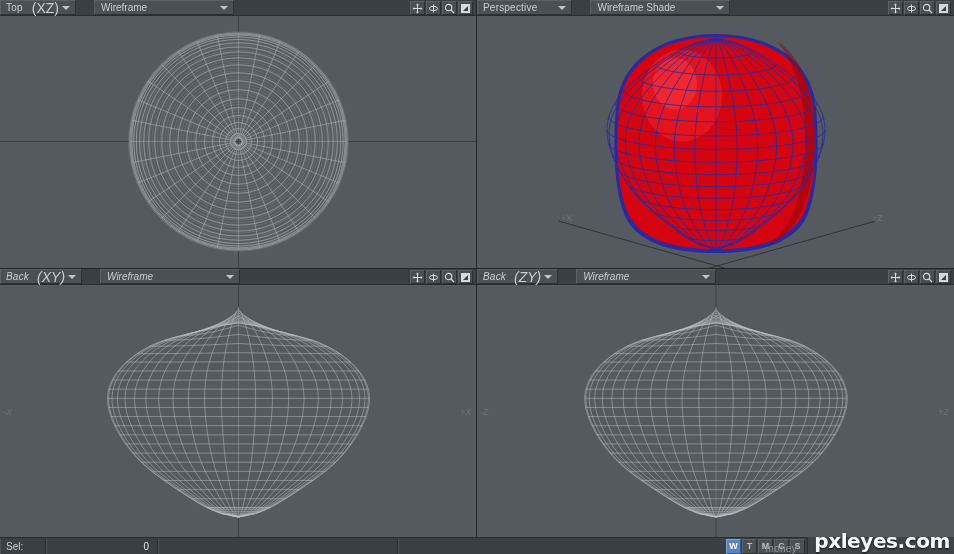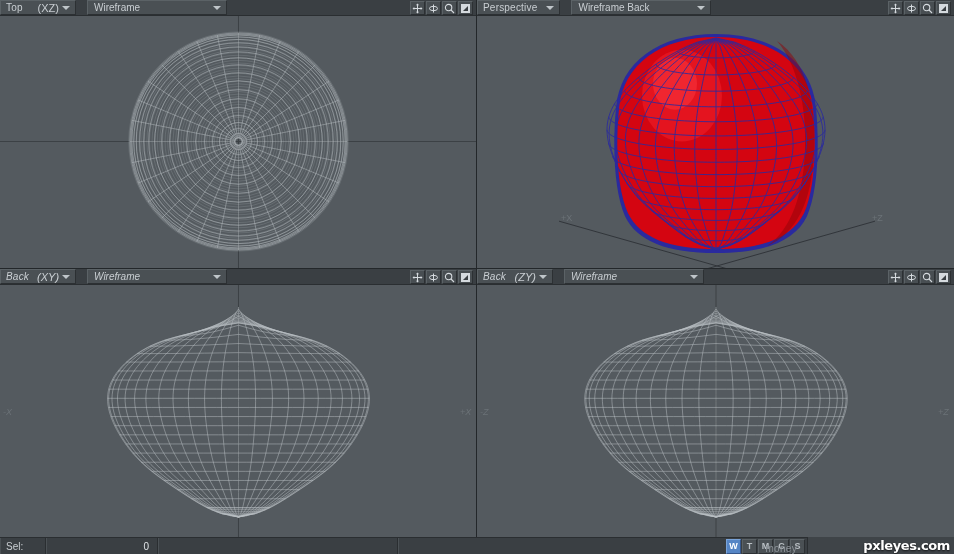--- a/index.html
+++ b/index.html
@@ -55,45 +55,45 @@
     padding: 0 2px 0 5px;
     min-width: 76px;
     cursor: pointer;
   }
   .vp-viewname .nm {
     font-size: 10px; color: #c9ced2;
     letter-spacing: .2px;
     white-space: nowrap;
   }
   .vp-viewname .ax {
-    font-size: 11px; color: #c9ced2;
+    font-size: 14px; color: #c9ced2;
     margin-left: auto; padding-left: 8px;
     white-space: nowrap;
   }
   .vp-viewname.persp { min-width: 72px; }
-  .vp-viewname.persp .nm { margin-right: 6px; }
+  .vp-viewname.persp .nm { margin-right: 18px; }
 
   .caret {
     width: 0; height: 0;
     border-left: 4px solid transparent;
     border-right: 4px solid transparent;
     border-top: 4px solid #bfc5c9;
     margin: 0 3px 0 3px;
     flex: 0 0 auto;
   }
 
   .vp-mode {
     display: flex; align-items: center;
     height: 15px;
     background: #4a5054;
     border: 1px solid #5b6266;
     border-right-color: #2c3033;
     border-bottom-color: #2c3033;
     padding: 0 2px 0 6px;
-    margin-left: 11px;
+    margin-left: 18px;
     width: 140px;
     cursor: pointer;
   }
   .vp-mode .nm {
     font-size: 10px; color: #c9ced2;
     white-space: nowrap;
   }
   .vp-mode .caret { margin-left: auto; }
 
   
@@ -185,21 +185,21 @@
     color: #ffffff;
     border-color: #7aa4da;
     border-right-color: #35568a;
     border-bottom-color: #35568a;
   }
 
   
   .watermark {
     position: absolute;
     right: 4px; bottom: 1px;
-    font-size: 13px;
+    font-size: 20px;
     font-weight: bold;
     font-family: "DejaVu Sans", sans-serif;
     color: #ffffff;
     letter-spacing: -0.4px;
     text-shadow: 0 1px 2px rgba(0,0,0,.75);
     z-index: 20;
     pointer-events: none;
   }
 
   .axlabel {
@@ -373,21 +373,21 @@
       </div>
     </div>
 
     <div class="viewport col2">
       <div class="vp-head">
         <div class="vp-viewname persp">
           <span class="nm">Perspective</span>
           <span class="caret"></span>
         </div>
         <div class="vp-mode">
-          <span class="nm">Wireframe Back</span>
+          <span class="nm">Wireframe Shade</span>
           <span class="caret"></span>
         </div>
       </div>
       <div class="vp-tools">
         <div class="vp-btn">
           <svg width="11" height="11" viewBox="0 0 11 11">
               <g stroke="#d5dade" stroke-width="1" fill="none">
                 <path d="M5.5 1v9M1 5.5h9"></path>
                 <path d="M5.5 0.5l-1.6 1.8h3.2zM5.5 10.5l-1.6-1.8h3.2z" fill="#d5dade" stroke="none"></path>
                 <path d="M0.5 5.5l1.8-1.6v3.2zM10.5 5.5l-1.8-1.6v3.2z" fill="#d5dade" stroke="none"></path>

